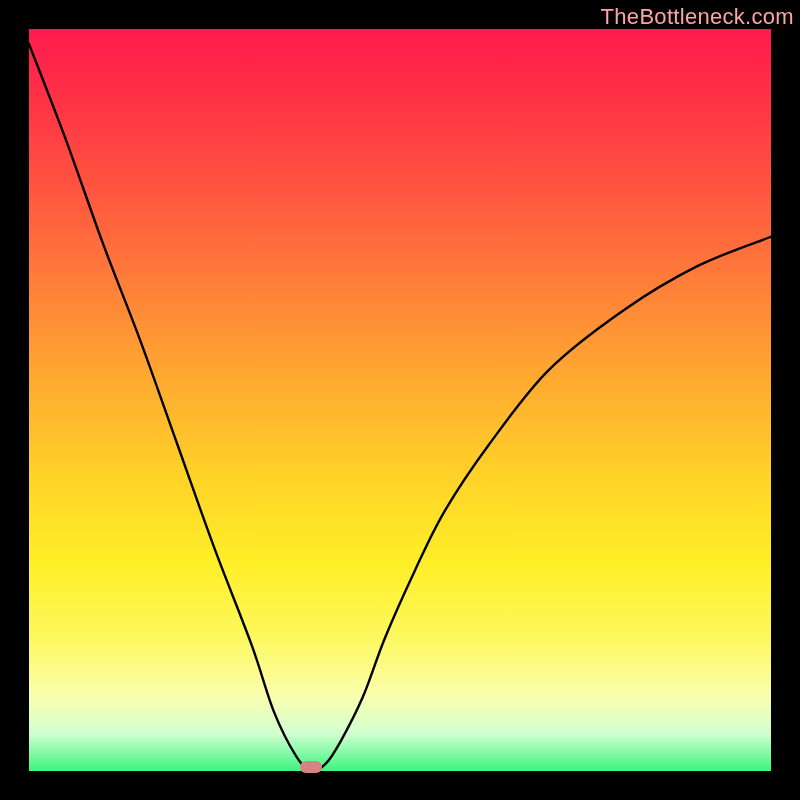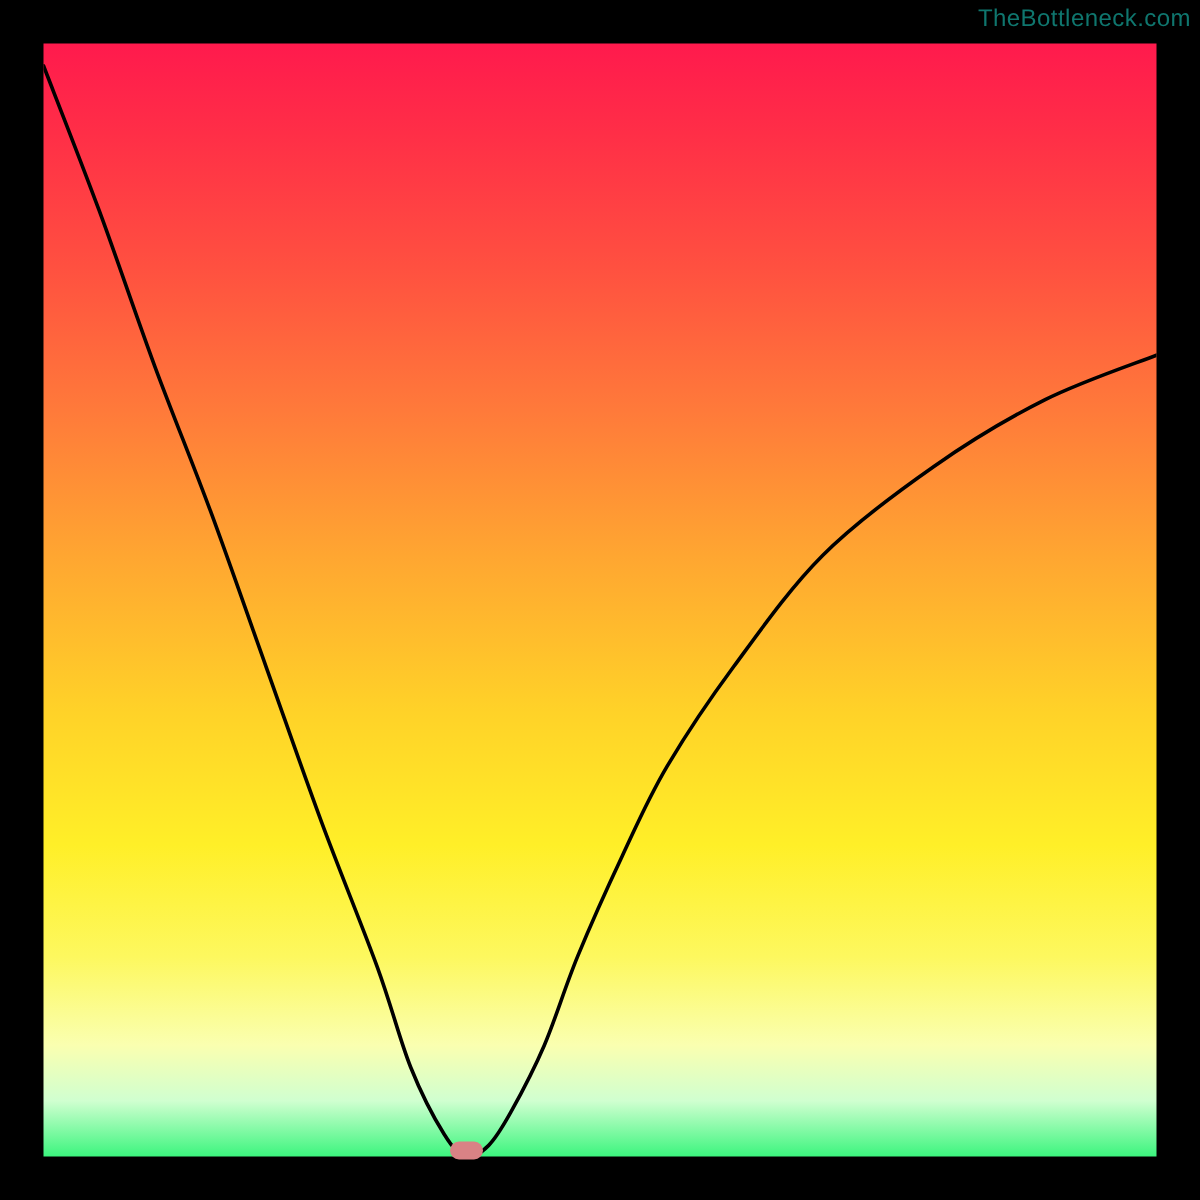--- a/index.html
+++ b/index.html
@@ -34,22 +34,22 @@
       #fdf85e 82%,
       #faffb0 90%,
       #d0ffd0 95%,
       #3cf57e 100%
     );
   }
   .watermark {
     position: absolute;
     top: 4px;
     right: 6px;
-    color: #0f766e;
-    font-size: 16px;
+    color: #fca5a5;
+    font-size: 22px;
     font-weight: 500;
     letter-spacing: 0.3px;
   }
   svg.curve {
     position: absolute;
     top: 0; left: 0;
     width: 742px; height: 742px;
   }
   .marker {
     position: absolute;

